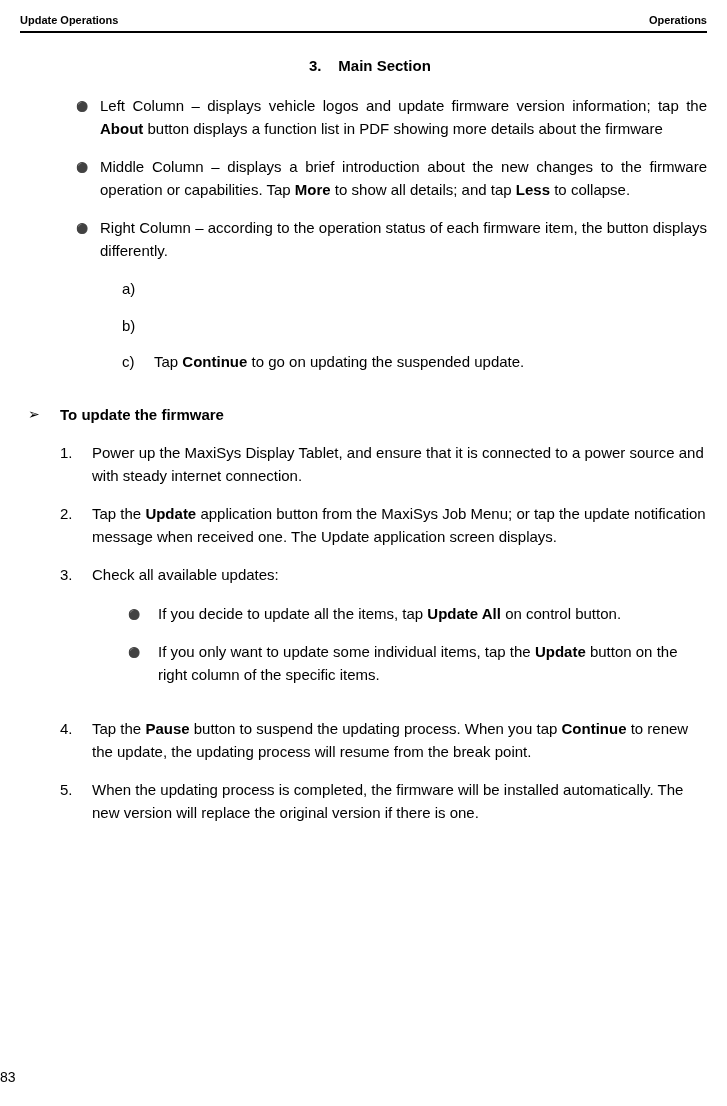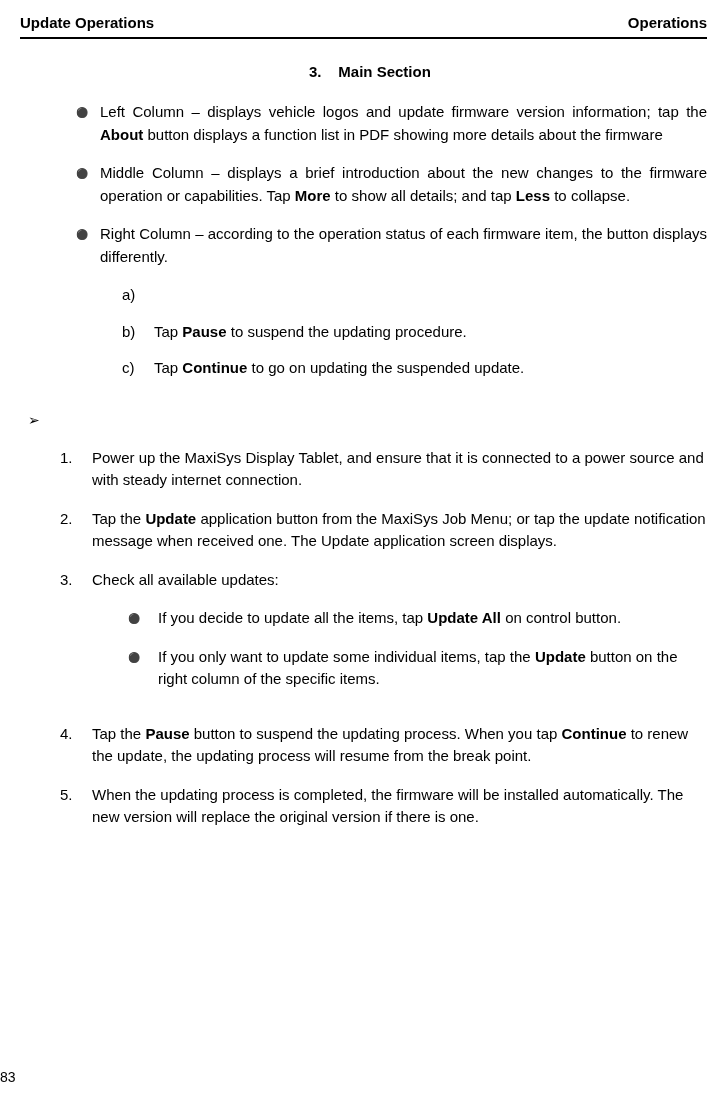--- a/index.html
+++ b/index.html
@@ -20,21 +20,21 @@
     }
     .header {
       display: flex;
       justify-content: space-between;
       border-bottom: 2px solid #000;
       padding-bottom: 2px;
       margin-bottom: 22px;
     }
     .header-left, .header-right {
       font-weight: bold;
-      font-size: 15px;
+      font-size: 11px;
     }
     .section-heading {
       font-weight: bold;
       margin-bottom: 18px;
       text-align: center;
     }
     .section-heading .num {
       display: inline-block;
       width: 38px;
     }
@@ -149,33 +149,33 @@
   <div class="bullet-item" style="margin-bottom:16px;">
     <div class="bullet-marker">⚫</div>
     <div class="bullet-content">
       <span>Right Column – according to the operation status of each firmware item, the button displays differently.</span>
       <div class="sub-ordered" style="margin-top:16px;">
         <div class="sub-ordered-item">
           <div class="sub-ordered-marker">a)</div>
         </div>
         <div class="sub-ordered-item">
           <div class="sub-ordered-marker">b)</div>
-          <div><span>Tap </span><b>Pause</b><span> to suspend the updating procedure.</span></div>
         </div>
         <div class="sub-ordered-item">
           <div class="sub-ordered-marker">c)</div>
           <div><span>Tap </span><b>Continue</b><span> to go on updating the suspended update.</span></div>
         </div>
       </div>
     </div>
   </div>
 </div>
 
 <div class="arrow-heading">
   <div class="arrow-marker">➢</div>
+  <div class="arrow-label">To update the firmware</div>
 </div>
 
 <div class="numbered-list">
   <div class="numbered-item">
     <div class="numbered-marker">1.</div>
     <div class="numbered-content">Power up the MaxiSys Display Tablet, and ensure that it is connected to a power source and with steady internet connection.</div>
   </div>
   <div class="numbered-item">
     <div class="numbered-marker">2.</div>
     <div class="numbered-content">

